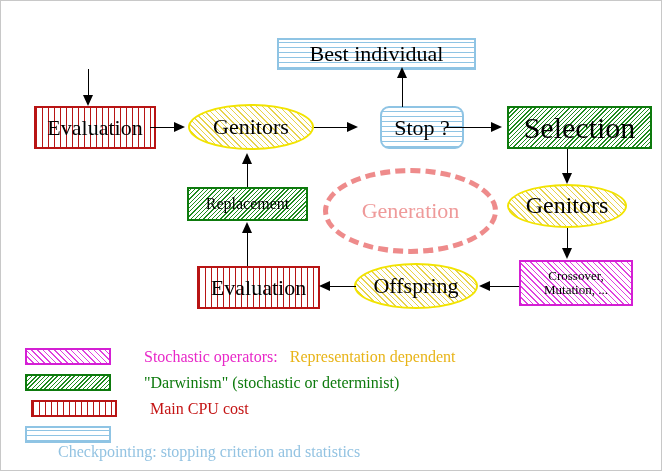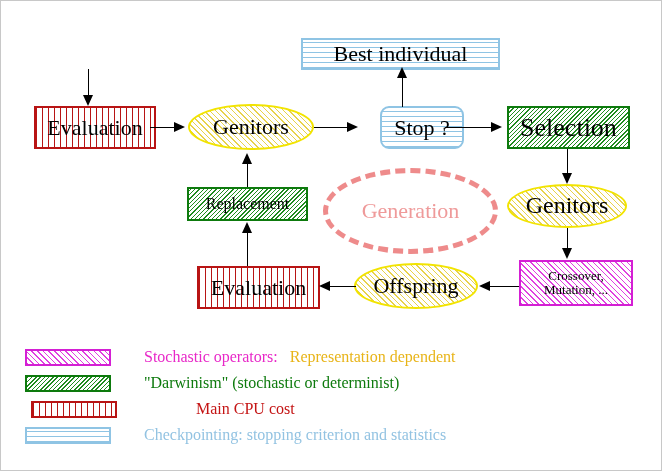--- a/index.html
+++ b/index.html
@@ -63,21 +63,21 @@
   .arw.down{border-left:5px solid transparent;border-right:5px solid transparent;
             border-top:11px solid #000;}
   .arw.up{border-left:5px solid transparent;border-right:5px solid transparent;
           border-bottom:11px solid #000;}
   .arw.right{border-top:5px solid transparent;border-bottom:5px solid transparent;
              border-left:11px solid #000;}
   .arw.left{border-top:5px solid transparent;border-bottom:5px solid transparent;
             border-right:11px solid #000;}
 
   
-  .legend-row{position:absolute;display:flex;align-items:flex-end;}
+  .legend-row{position:absolute;display:flex;align-items:flex-start;}
   .swatch{width:86px;height:17px;box-sizing:border-box;}
   .legend-txt{margin-left:33px;white-space:nowrap;font-size:16px;}
   .c-magenta{color:#e828c8;}
   .c-gold{color:#e8b418;}
   .c-green{color:#0d7a0d;}
   .c-red{color:#c41414;}
   .c-blue{color:#93c3e2;}
 </style>
 </head>
 <body>
@@ -86,29 +86,29 @@
 
 
   <div class="node fill-red" style="left:27px;top:105px;width:122px;height:43px;font-size:22px;">
     <span>Evaluation</span>
   </div>
 
   <div class="node fill-yellow-ellipse" style="left:187px;top:103px;width:126px;height:46px;font-size:22px;">
     <span>Genitors</span>
   </div>
 
-  <div class="node fill-blue" style="left:300px;top:37px;width:199px;height:32px;font-size:22px;">
+  <div class="node fill-blue" style="left:276px;top:37px;width:199px;height:32px;font-size:22px;">
     <span>Best individual</span>
   </div>
 
   <div class="node fill-blue rounded" style="left:360px;top:105px;width:84px;height:43px;font-size:22px;">
     <span>Stop ?</span>
   </div>
 
-  <div class="node fill-green" style="left:506px;top:105px;width:123px;height:43px;font-size:26px;align-items:center;">
+  <div class="node fill-green" style="left:506px;top:105px;width:145px;height:43px;font-size:30px;align-items:center;">
     <span>Selection</span>
   </div>
 
   <div class="node fill-green" style="left:186px;top:186px;width:121px;height:34px;font-size:16px;">
     <span>Replacement</span>
   </div>
 
   <div class="gen-ellipse" style="left:322px;top:167px;width:175px;height:86px;font-size:22px;">
     <span>Generation</span>
   </div>
@@ -169,23 +169,23 @@
       <span class="c-magenta">Stochastic operators:</span>
       <span class="c-gold" style="margin-left:8px;">Representation dependent</span>
     </div>
   </div>
 
   <div class="legend-row" style="left:24px;top:373px;">
     <div class="swatch fill-green"></div>
     <div class="legend-txt c-green">"Darwinism" (stochastic or determinist)</div>
   </div>
 
-  <div class="legend-row" style="left:24px;top:399px;gap:46px;">
+  <div class="legend-row" style="left:24px;top:399px;">
     <div class="swatch fill-red"></div>
     <div class="legend-txt c-red">Main CPU cost</div>
   </div>
 
-  <div class="legend-row" style="left:24px;top:425px;">
+  <div class="legend-row" style="left:24px;top:425px;flex-direction:column;">
     <div class="swatch fill-blue"></div>
     <div class="legend-txt c-blue">Checkpointing: stopping criterion and statistics</div>
   </div>
 
 </div>
 
 </body></html>

